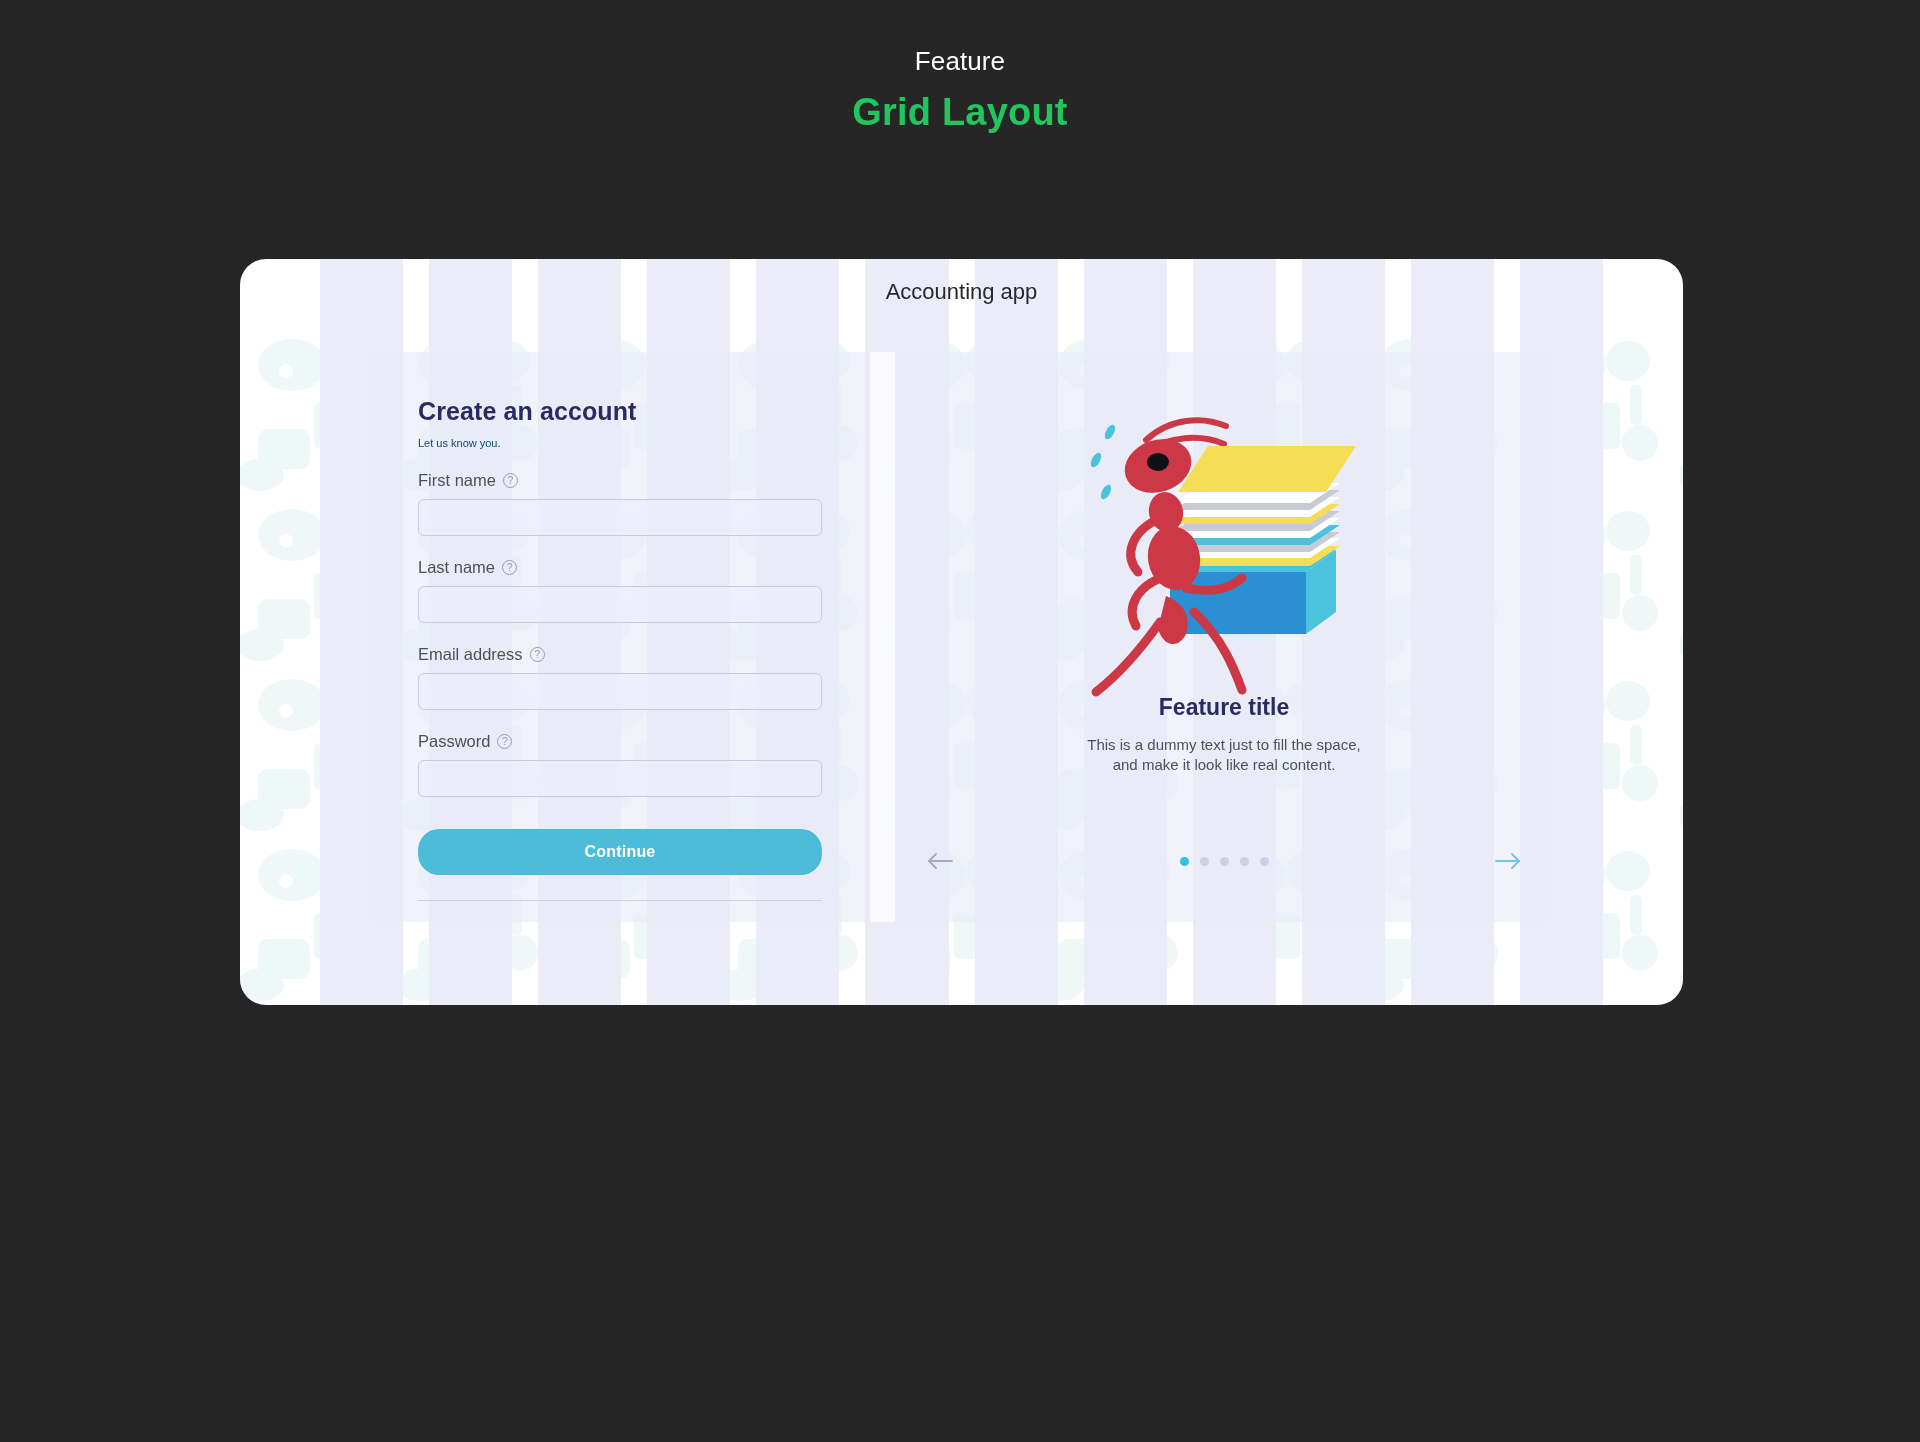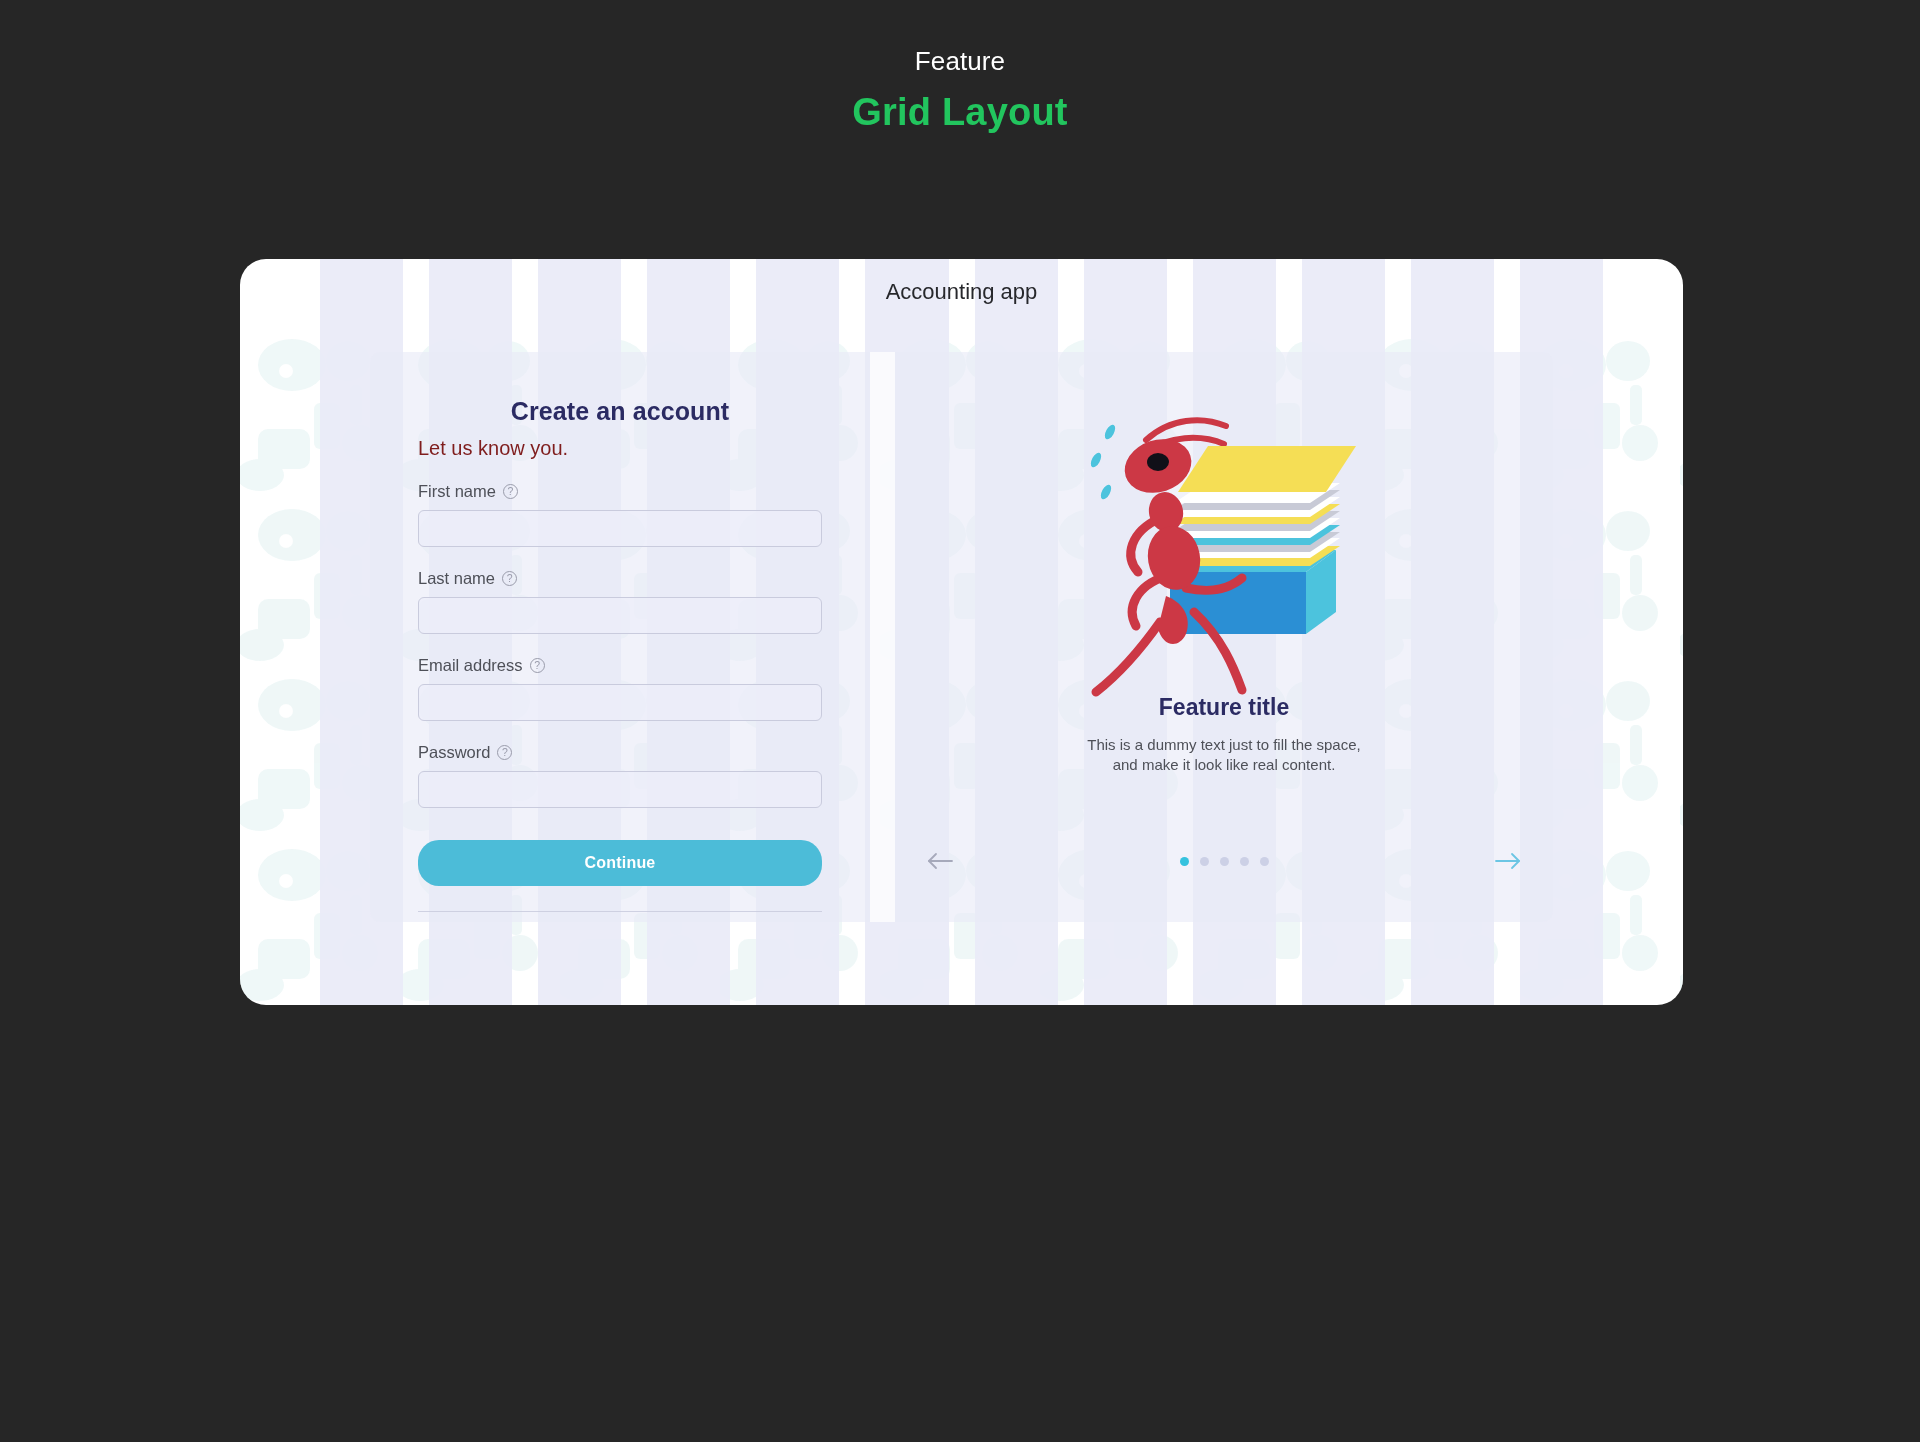--- a/index.html
+++ b/index.html
@@ -127,25 +127,24 @@
   .pane-gap {
     width: 25px;
     background: rgba(255,255,255,0.72);
   }
 
   .form-title {
     font-size: 25px;
     font-weight: 700;
     color: #2b2b63;
     letter-spacing: 0.1px;
-    text-align: center;
   }
   .form-subtitle {
-    font-size: 20px;
-    color: #7f1d1d;
+    font-size: 11px;
+    color: #0c4a6e;
     margin-top: 11px;
   }
 
   .field-group { margin-top: 22px; }
   .field-label {
     font-size: 16.5px;
     color: #4e5058;
     display: flex;
     align-items: center;
     gap: 7px;

